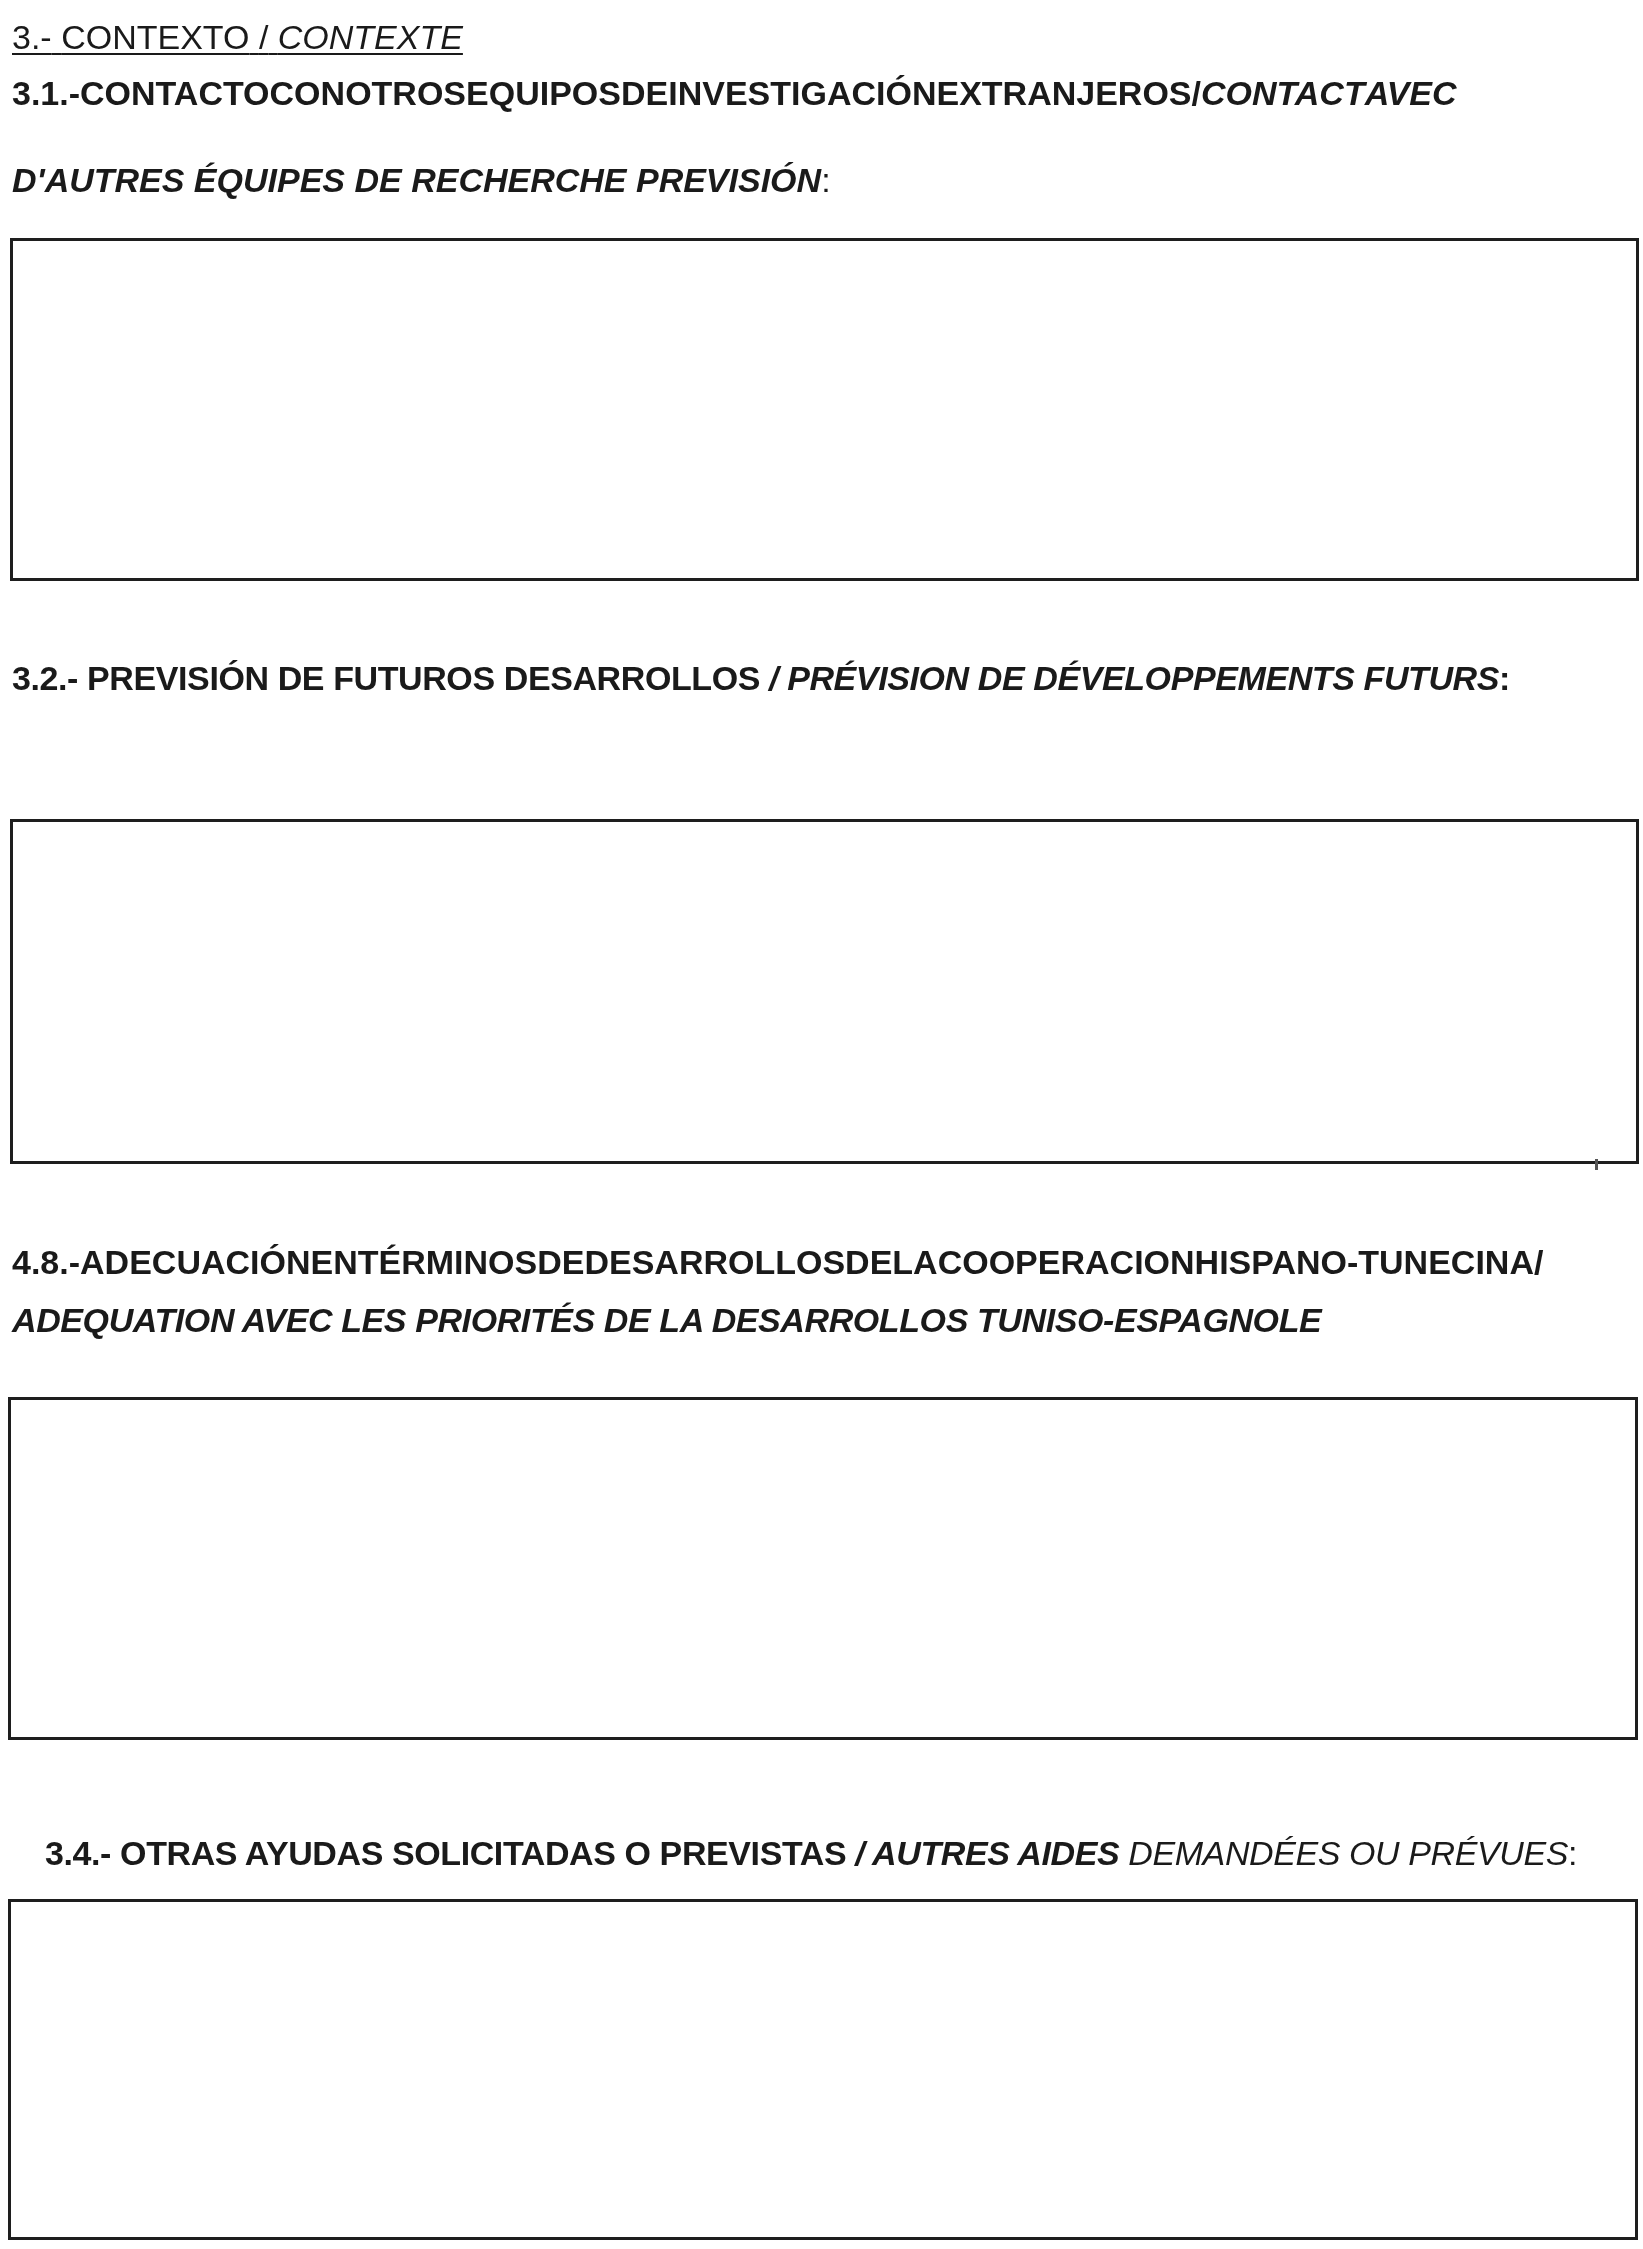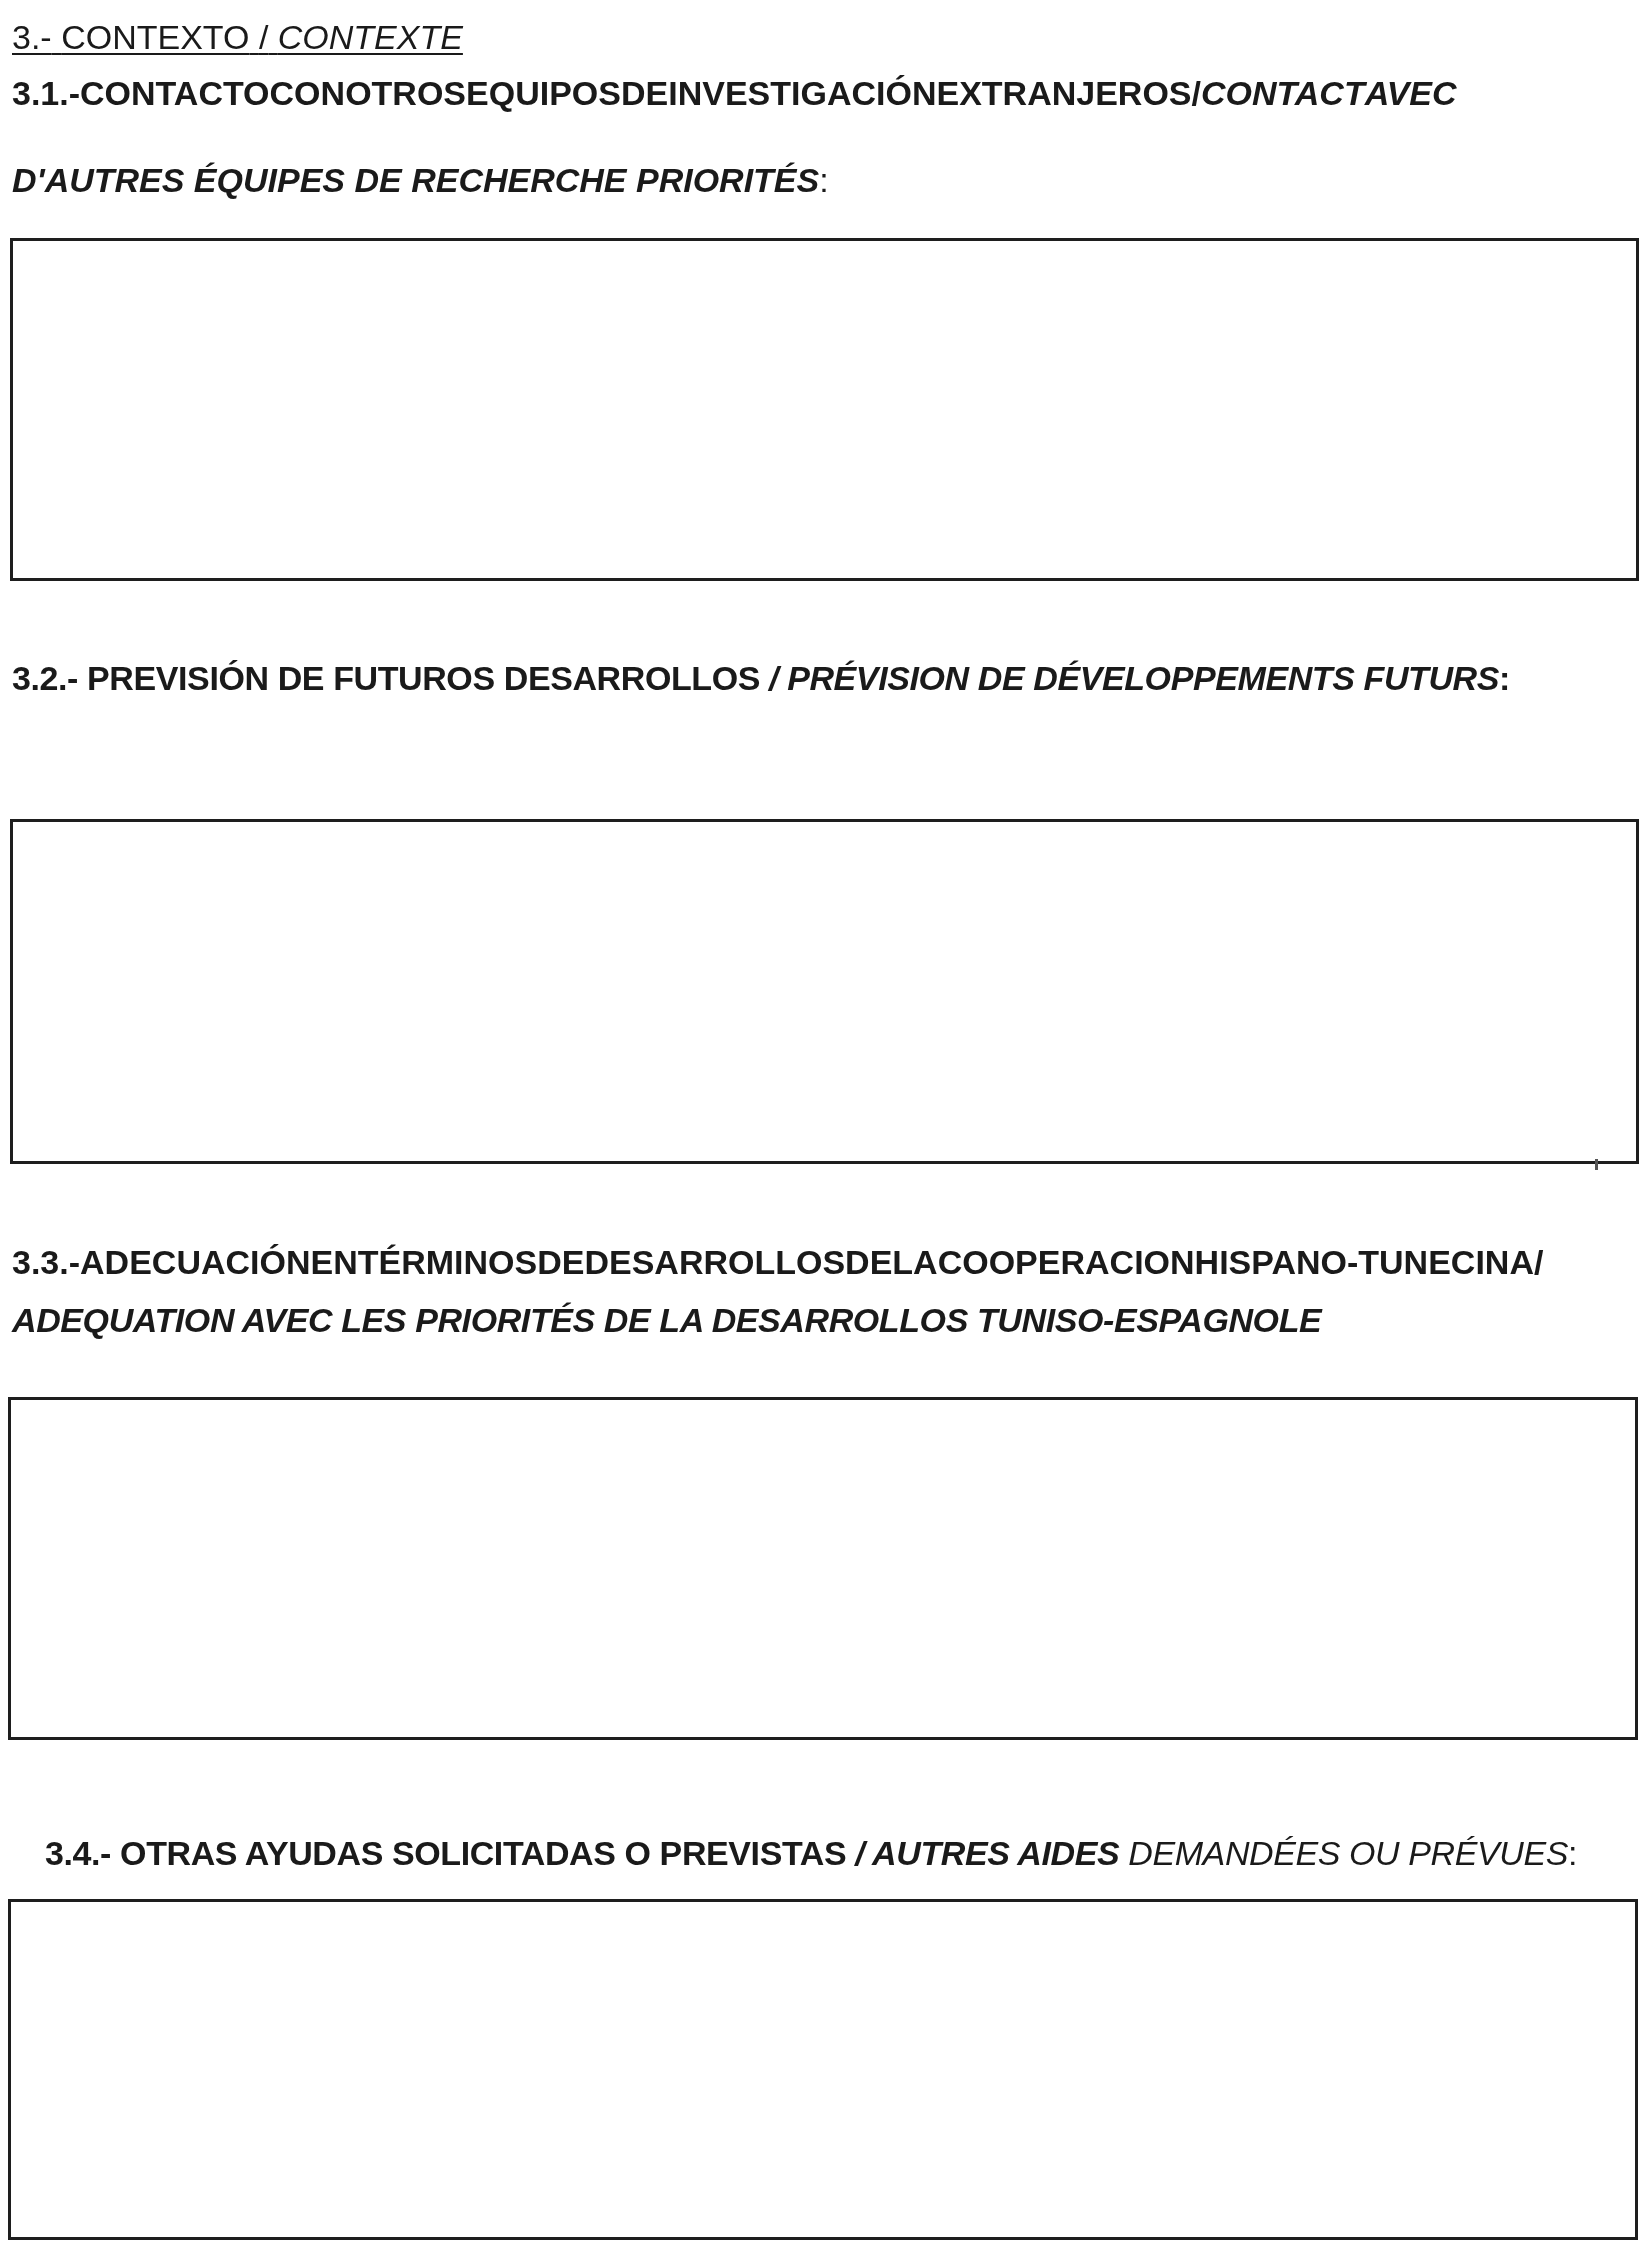--- a/index.html
+++ b/index.html
@@ -67,38 +67,38 @@
   <span>EQUIPOS</span>
   <span>DE</span>
   <span>INVESTIGACIÓN</span>
   <span>EXTRANJEROS</span>
   <span>/</span>
   <span class="ital">CONTACT</span>
   <span class="ital">AVEC</span>
 </div>
 
 <div class="line bold" style="top:161px;">
-  <span class="ital">D'AUTRES ÉQUIPES DE RECHERCHE PRIORITÉS</span><span class="norm">:</span>
+  <span class="ital">D'AUTRES ÉQUIPES DE RECHERCHE PREVISIÓN</span><span class="norm">:</span>
 </div>
 
 <div class="box" style="left:9.7px; top:238px; width:1629px; height:343px;">
   <span></span>
 </div>
 
 <div class="line bold head-32" style="top:659px;">
   <span>3.2.- PREVISIÓN DE FUTUROS DESARROLLOS</span><span class="ital"> / </span><span class="ital">PRÉVISION DE DÉVELOPPEMENTS FUTURS</span><span>:</span>
 </div>
 
 <div class="box" style="left:9.7px; top:819px; width:1629px; height:345px;">
   <span></span>
 </div>
 <div class="sc-mark" style="left:1595px; top:1159px; width:3.2px; height:11.3px;"></div>
 
 <div class="line justify bold" style="top:1243px;">
-  <span>3.3.-</span>
+  <span>4.8.-</span>
   <span>ADECUACIÓN</span>
   <span>EN</span>
   <span>TÉRMINOS</span>
   <span>DE</span>
   <span>DESARROLLOS</span>
   <span>DE</span>
   <span>LA</span>
   <span>COOPERACION</span>
   <span>HISPANO-TUNECINA</span>
   <span>/</span>

